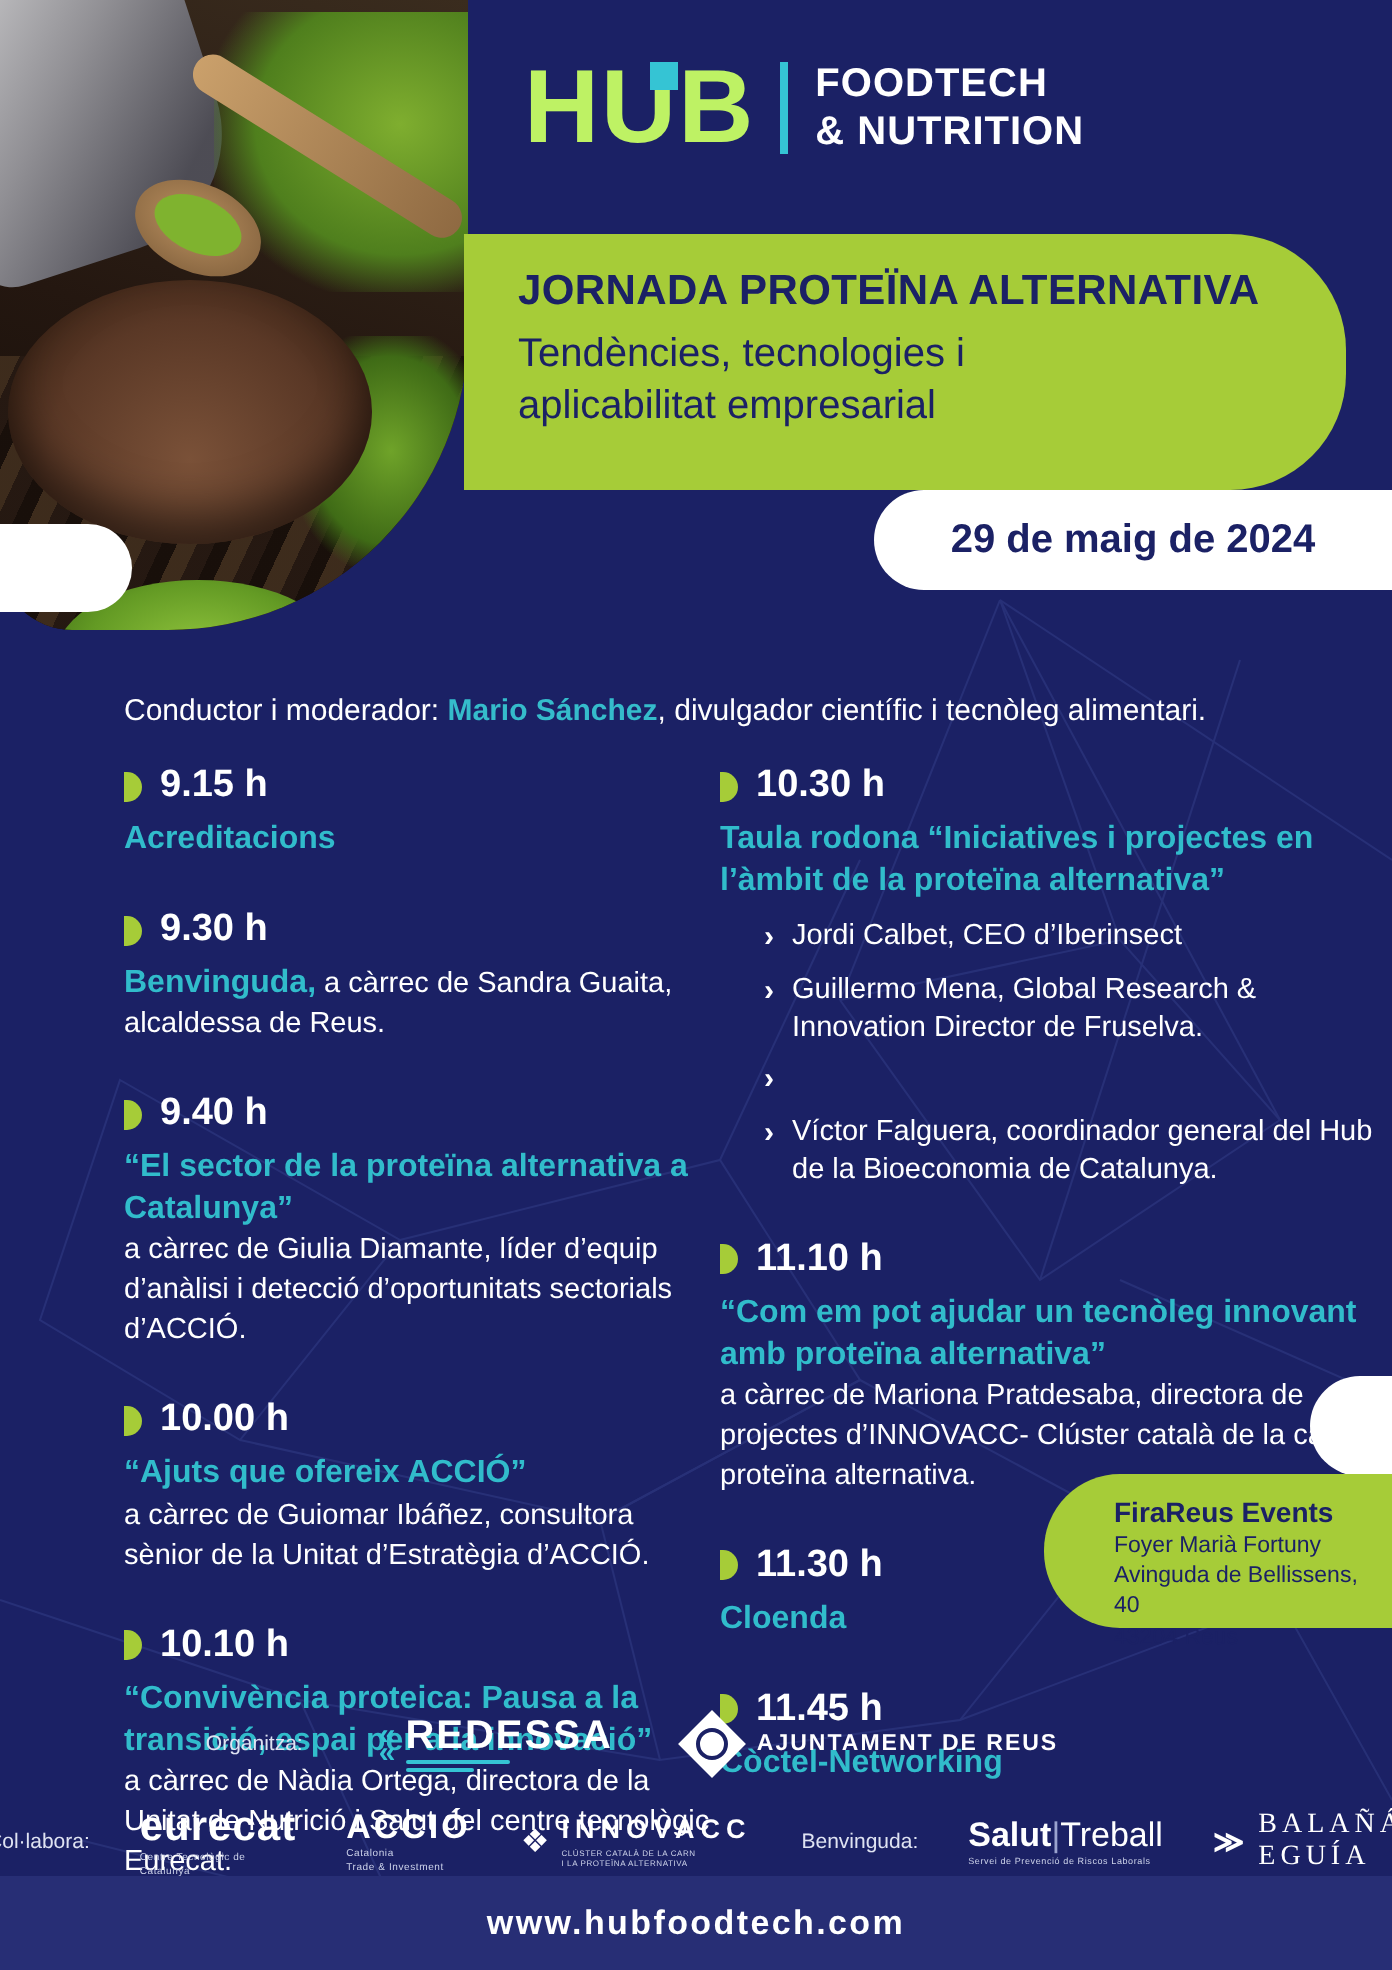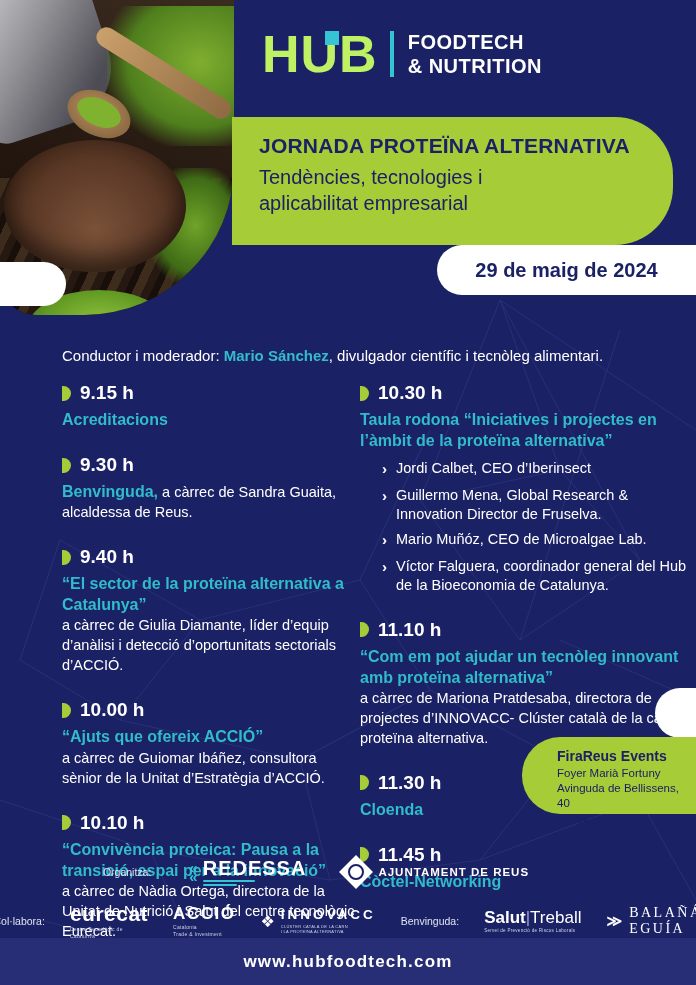--- a/index.html
+++ b/index.html
@@ -229,21 +229,20 @@
           <div class="speaker">
             <span class="chev">›</span>
             <span class="spk-text">Jordi Calbet, CEO d’Iberinsect</span>
           </div>
           <div class="speaker">
             <span class="chev">›</span>
             <span class="spk-text">Guillermo Mena, Global Research &amp; Innovation Director de Fruselva.</span>
           </div>
           <div class="speaker">
             <span class="chev">›</span>
-            <span class="spk-text">Mario Muñóz, CEO de Microalgae Lab.</span>
           </div>
           <div class="speaker">
             <span class="chev">›</span>
             <span class="spk-text">Víctor Falguera, coordinador general del Hub de la Bioeconomia de Catalunya.</span>
           </div>
         </div>
       </div>
       <div class="sched-item">
         <div class="time-row">
           <span class="bullet"></span>

